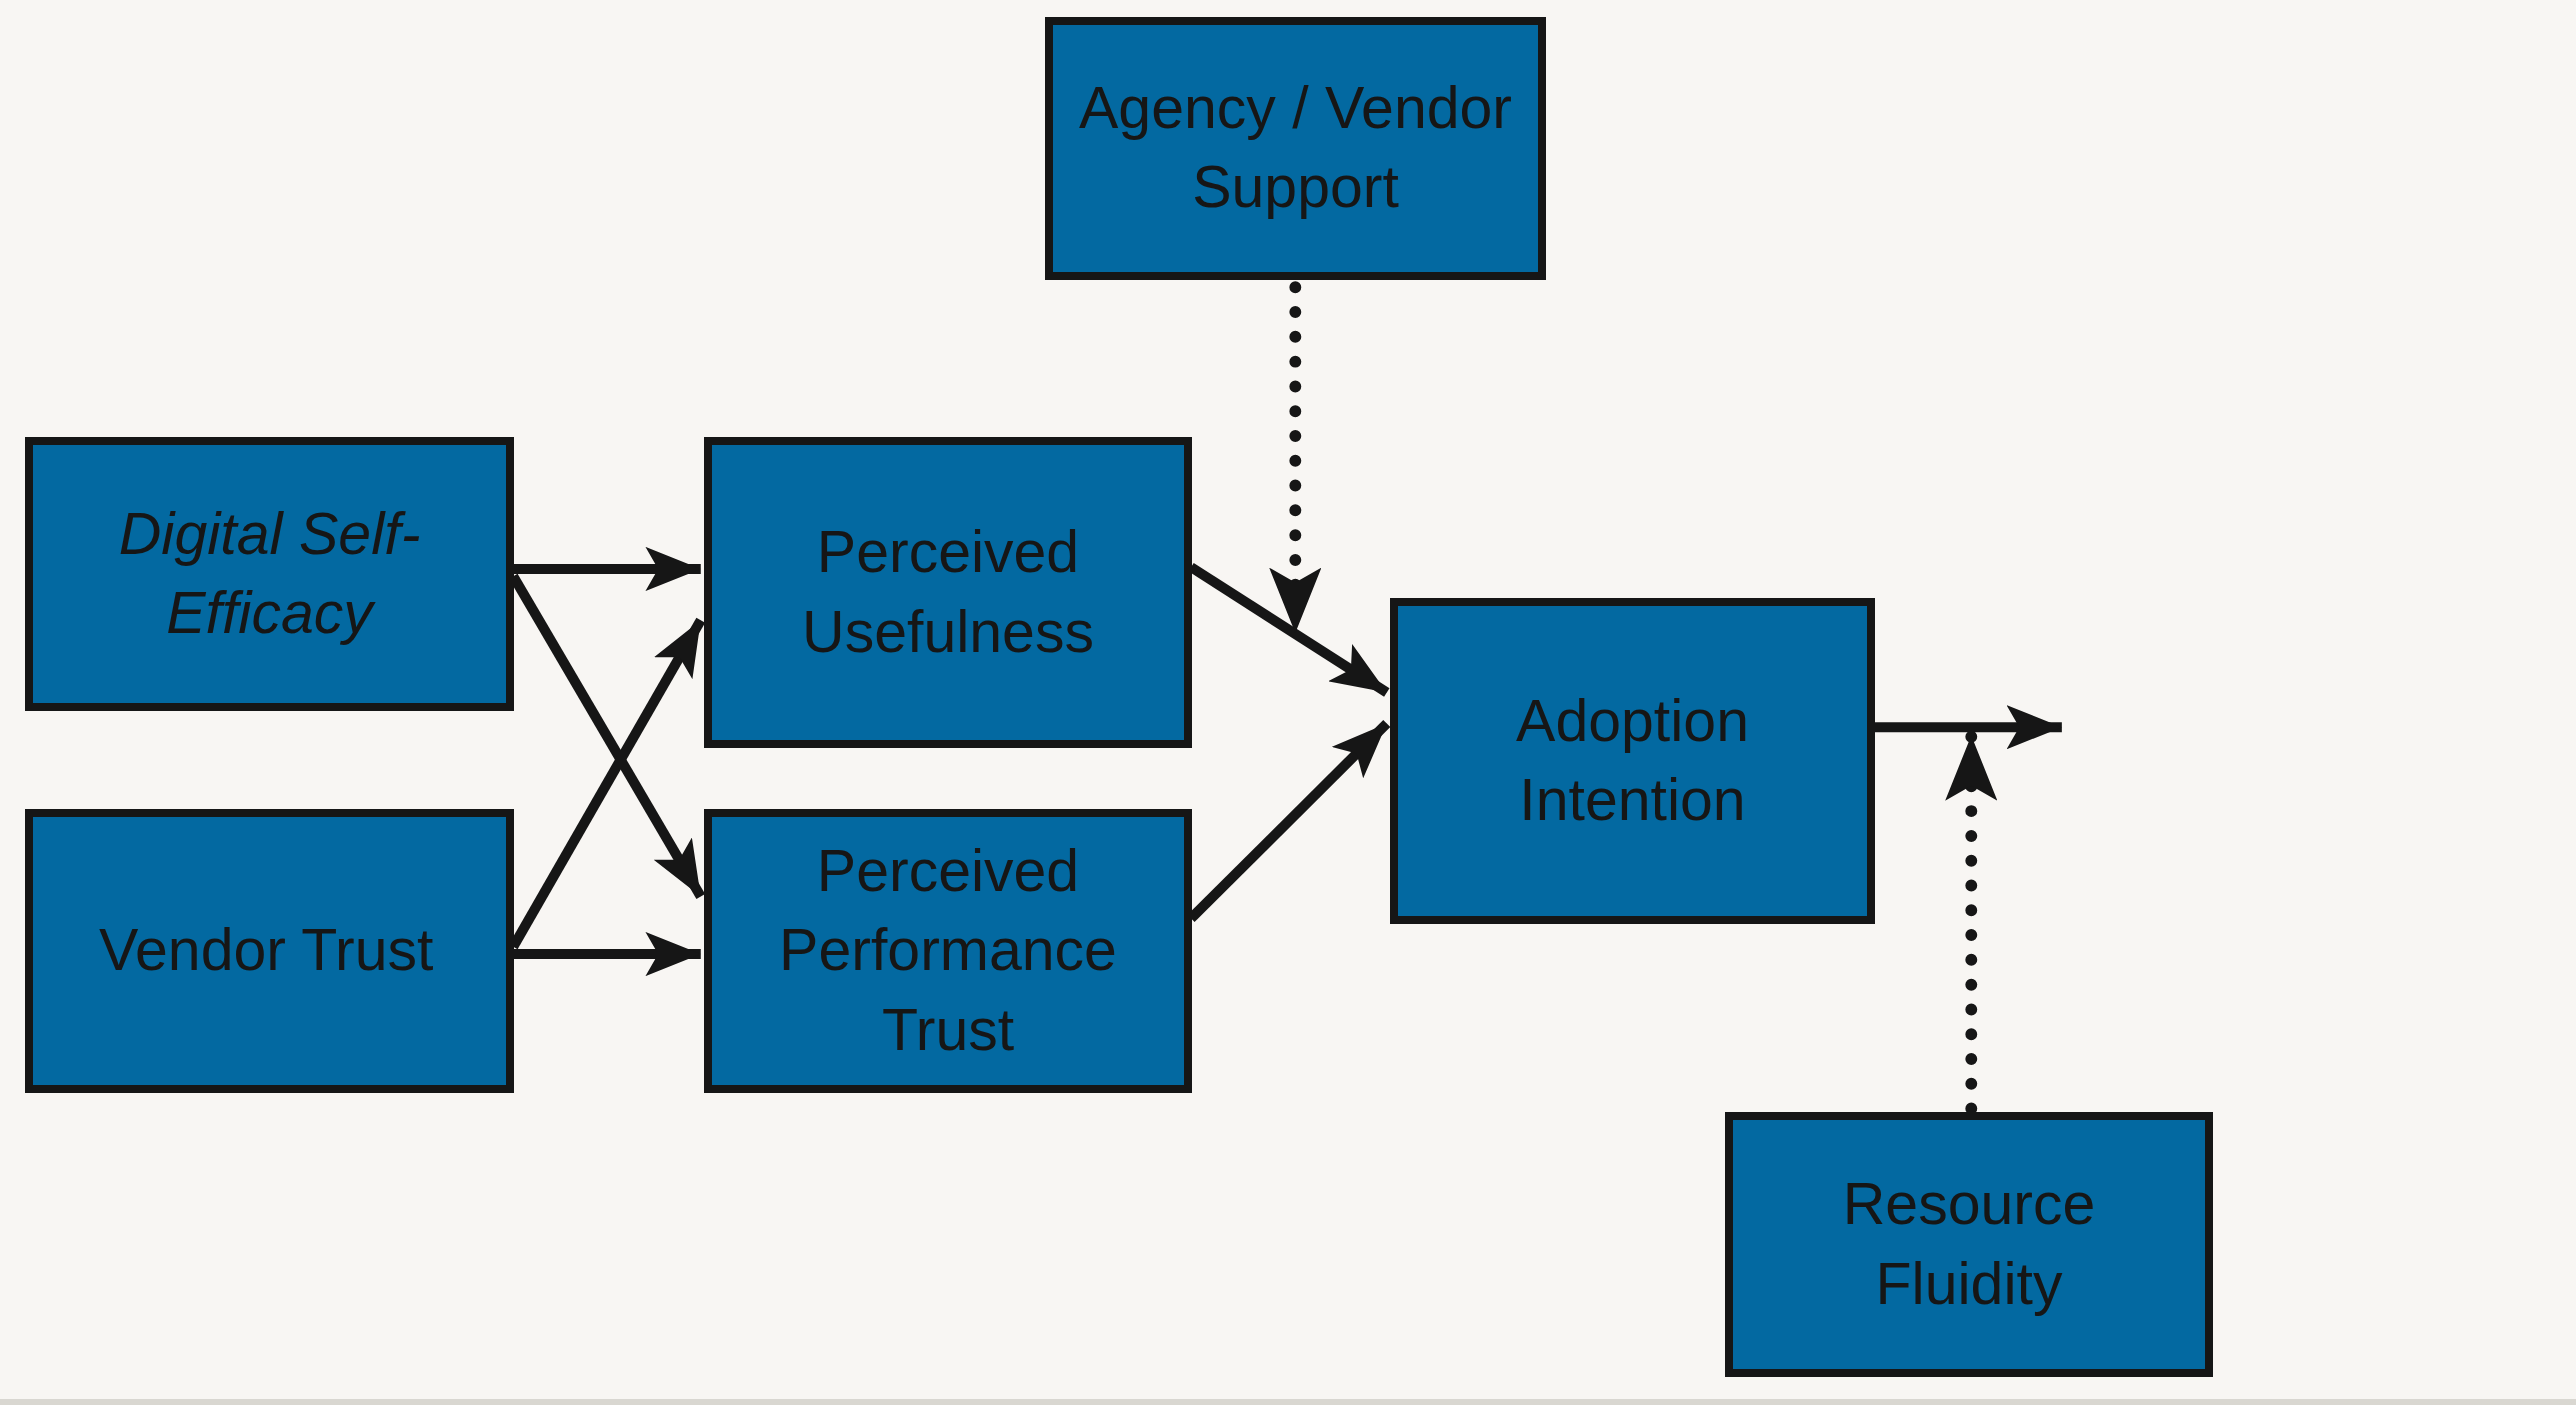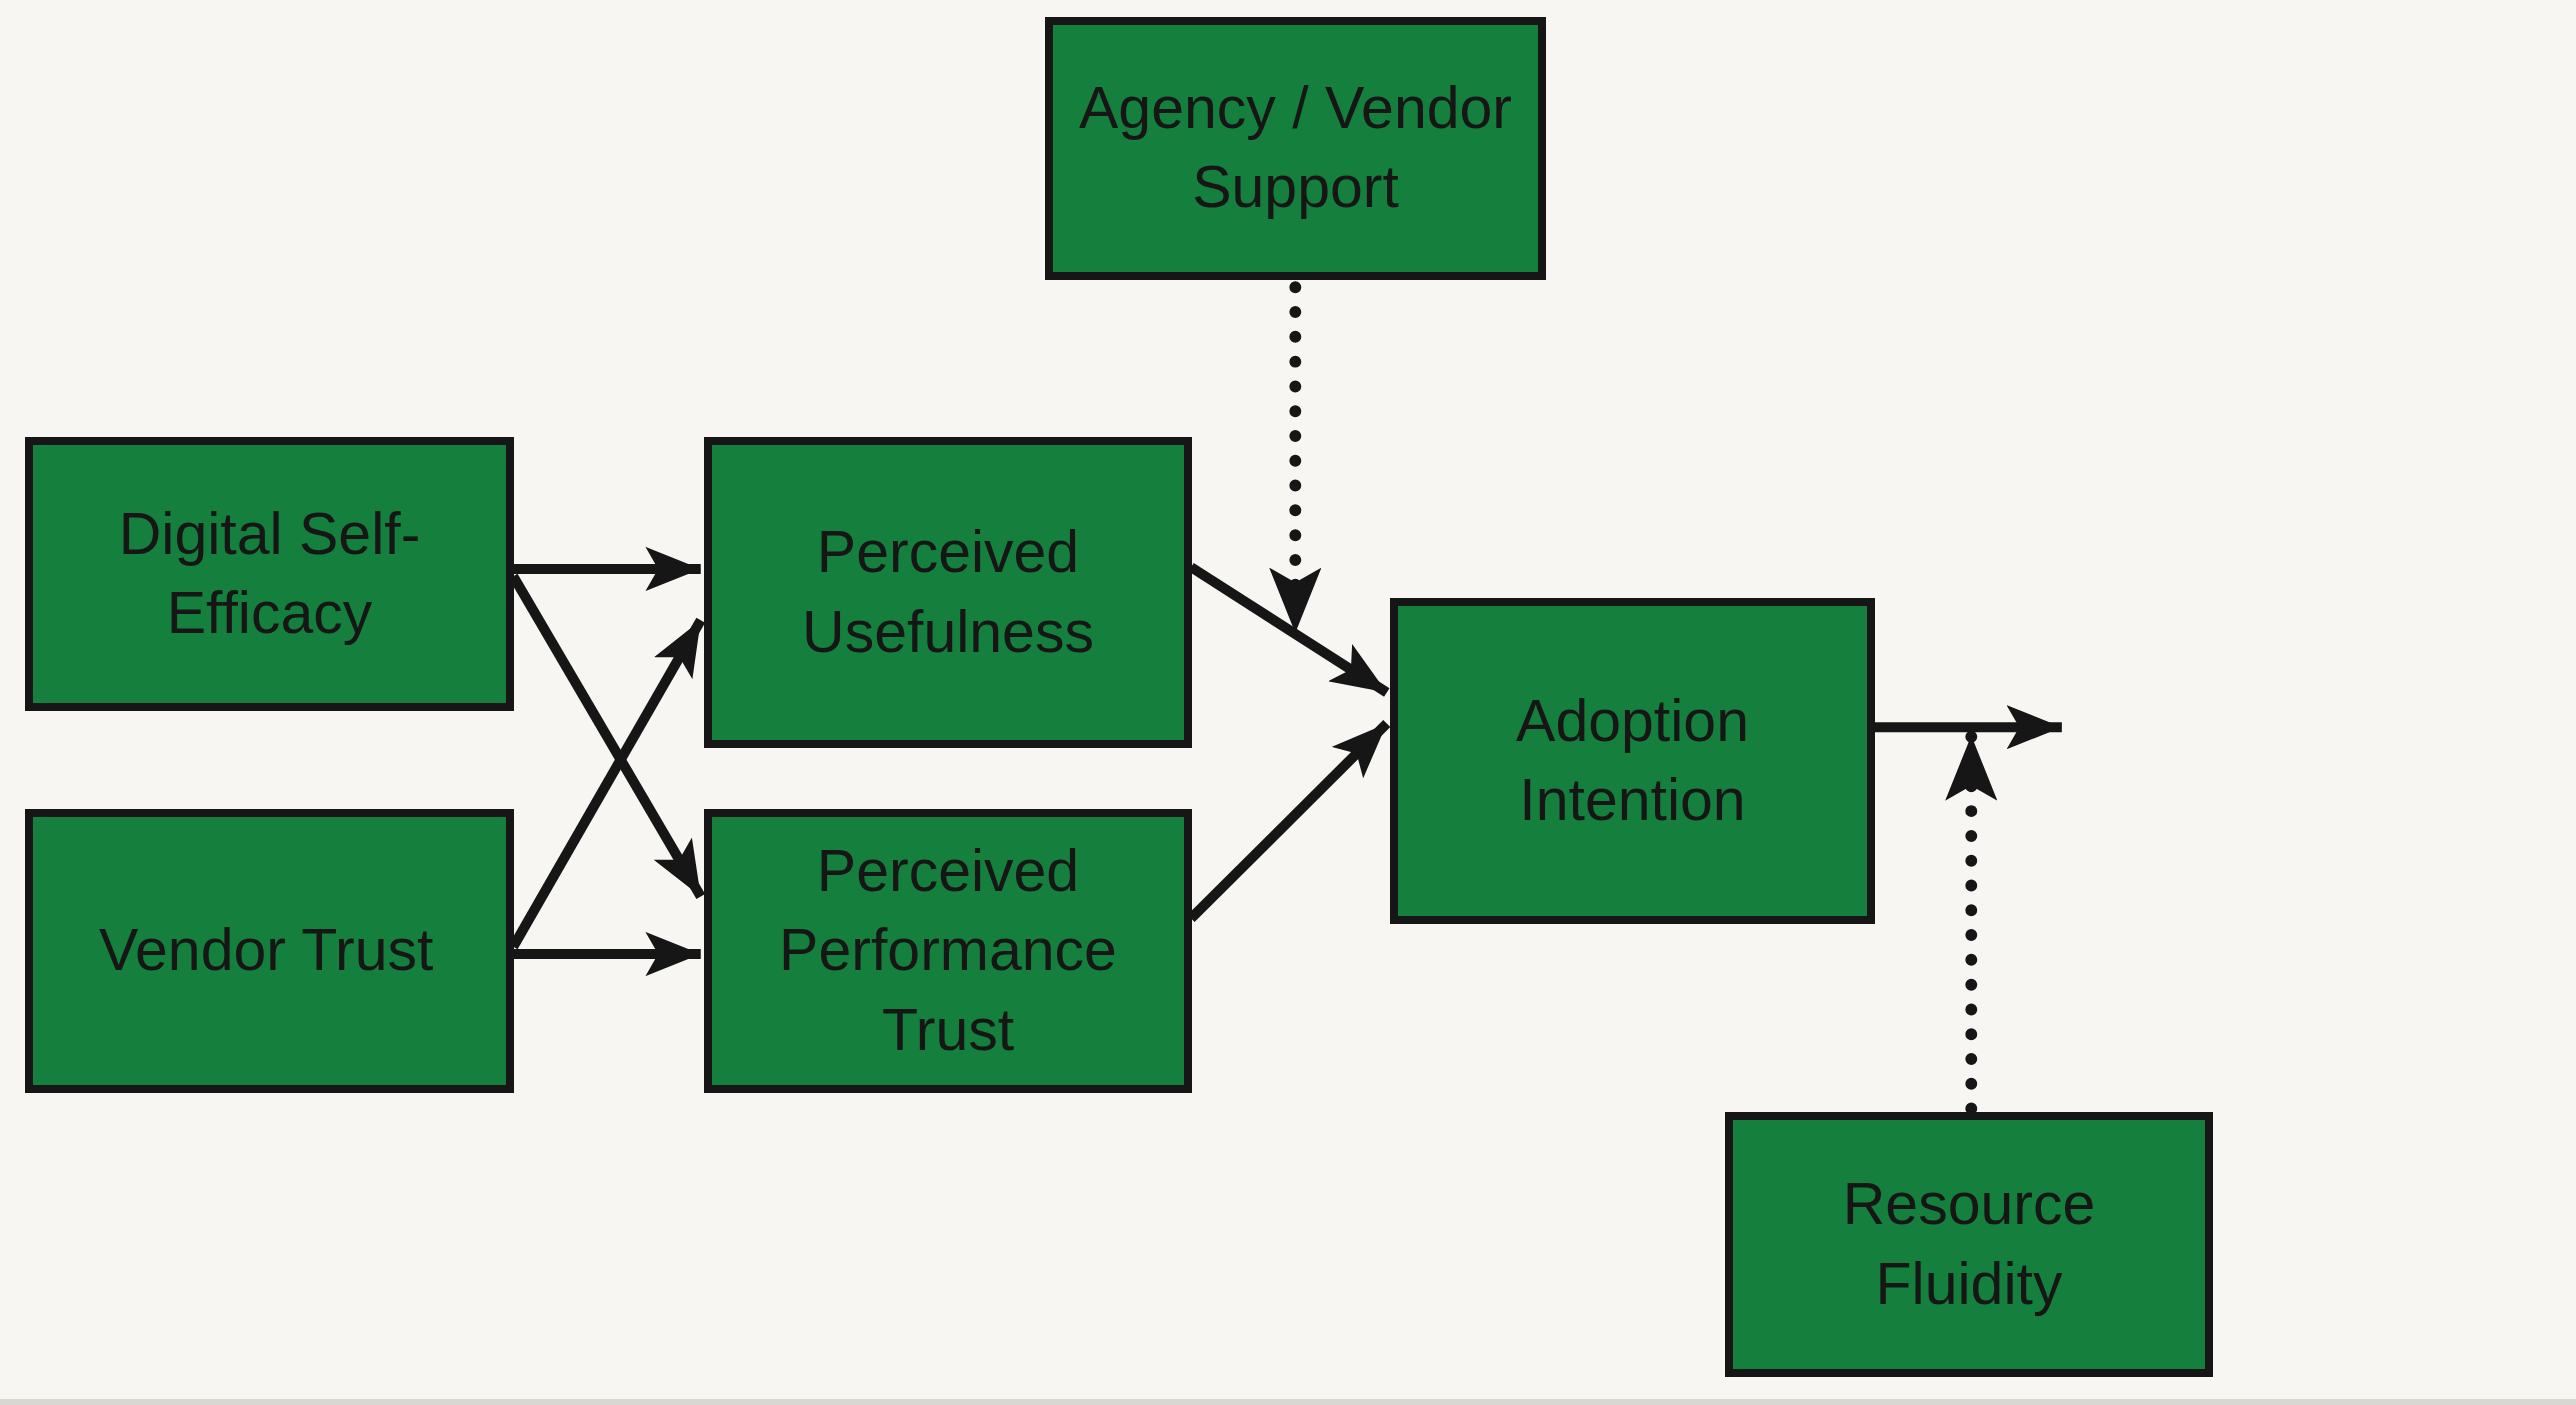--- a/index.html
+++ b/index.html
@@ -13,21 +13,21 @@
   }
   #diagram {
     position: absolute;
     inset: 0;
     width: 2576px;
     height: 1405px;
   }
   .node {
     position: absolute;
     border: 8.2px solid #161616;
-    background: #15803d;
+    background: #0369a1;
     display: flex;
     align-items: center;
     justify-content: center;
     text-align: center;
     color: #161616;
     font-size: 59px;
     line-height: 1.34;
     letter-spacing: 0px;
     box-sizing: border-box;
     padding: 7.3px 14.6px;
@@ -86,21 +86,21 @@
 
     <line class="dotted-edge" x1="1416" y1="314" x2="1416" y2="692" marker-end="url(#arrowhead)"></line>
 
     <line class="dotted-edge" x1="2155" y1="1212" x2="2155" y2="804" marker-end="url(#arrowhead)"></line>
   </svg>
 
   <div class="node" style="left:1045px; top:16.5px;  width:501px; height:263px;">
     <span>Agency / Vendor Support</span>
   </div>
 
-  <div class="node" style="left:25px;  top:437px; width:489px; height:274px;">
+  <div class="node" style="left:25px;  top:437px; width:489px; height:274px;font-style:italic;">
     <span>Digital Self-Efficacy</span>
   </div>
 
   <div class="node" style="left:25px;  top:809px; width:489px; height:284px;padding-left:8px;">
     <span>Vendor Trust</span>
   </div>
 
   <div class="node" style="left:704px; top:437px; width:488px; height:311px;">
     <span>Perceived Usefulness</span>
   </div>

